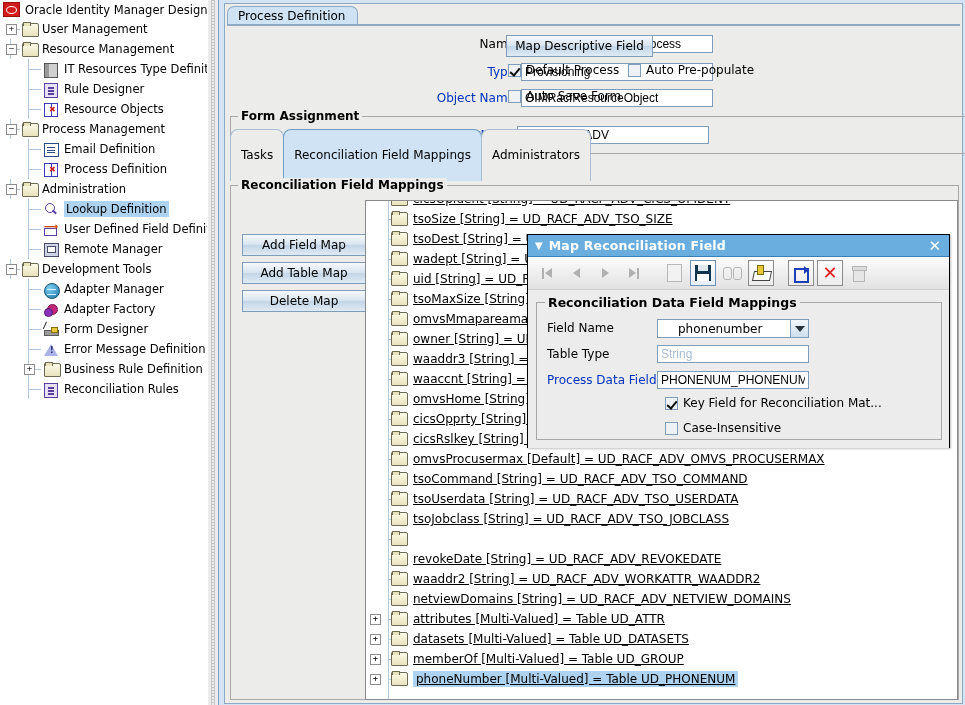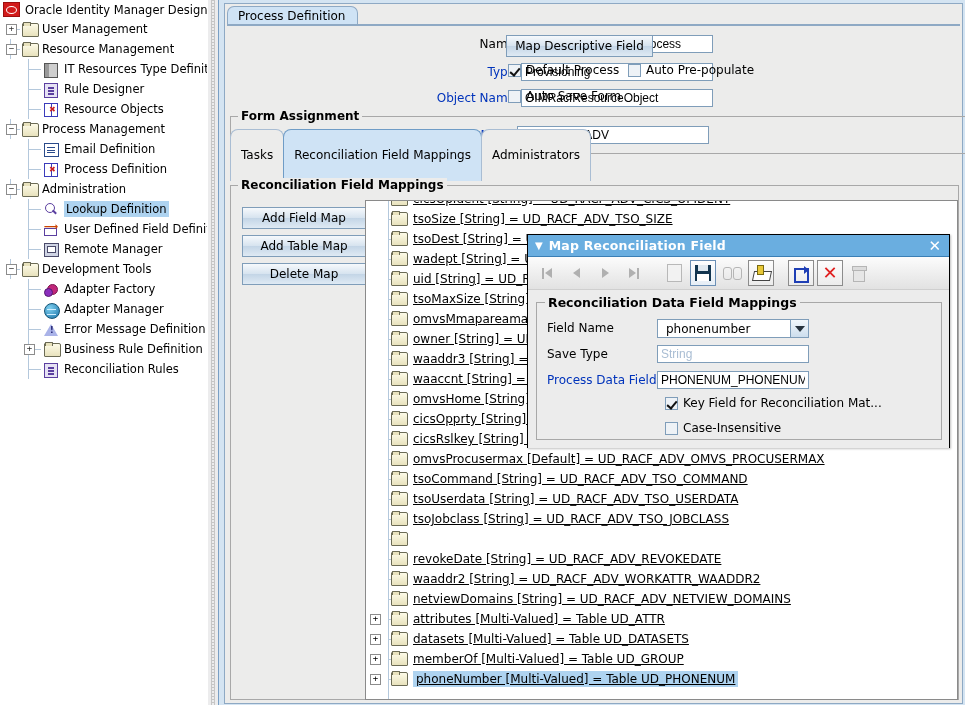--- a/index.html
+++ b/index.html
@@ -137,21 +137,21 @@
   .tsep{width:11px;}
   .dlgbody{position:relative;background:#ececec;}
 
   .nav-tri{width:0;height:0;border-top:5px solid transparent;border-bottom:5px solid transparent;}
   .nav-tri.l{border-right:7px solid #b0b0b0;}
   .nav-tri.r{border-left:7px solid #b0b0b0;}
   .nav-bar{width:2px;height:11px;background:#b0b0b0;}
 
   .combo{height:19px;border:1px solid #7f9db9;background:#fff;display:flex;align-items:center;
      box-sizing:border-box;}
-  .combo .cval{flex:1;font-size:12px;padding-left:8px;}
+  .combo .cval{flex:1;font-size:12px;padding-left:20px;}
   .combo .carrow{width:17px;height:17px;background:linear-gradient(180deg,#f2f7fb,#cddeed);
      border-left:1px solid #7f9db9;display:flex;align-items:center;justify-content:center;}
   .combo .carrow i{width:0;height:0;border-left:5px solid transparent;border-right:5px solid transparent;
      border-top:6px solid #26323c;}
 
   .dgroup{position:absolute;border:1px solid #a8a8a8;}
   .dgroup>.gt{position:absolute;top:-8px;left:8px;background:#ececec;padding:0 3px;
      font-size:12.5px;font-weight:bold;}
 </style>
 </head>
@@ -286,34 +286,46 @@
           <div class="expander" style="left: 6px; top: 5px;">−</div>
           <span class="ico" style="margin-left: 22px;">
             <span class="ic-folder" style="position: absolute; left: 0px; top: 1px;"></span>
           </span>
           <span class="lbl">Development Tools</span>
         </div>
         <div class="tnode">
           <div class="vline" style="left: 28px; top: 0px; height: 20px;"></div>
           <div class="hline" style="left: 28px; width: 13px; top: 10px;"></div>
           <span class="ico" style="margin-left: 44px;">
+            <span class="ic-globe" style="position: absolute; left: 0px; top: 1px;"></span>
+          </span>
+          <span class="lbl">Adapter Manager</span>
+        </div>
+        <div class="tnode">
+          <div class="vline" style="left: 28px; top: 0px; height: 20px;"></div>
+          <div class="hline" style="left: 28px; width: 13px; top: 10px;"></div>
+          <span class="ico" style="margin-left: 44px;">
             <span class="ic-gear" style="position: absolute; left: 0px; top: 1px;">
               <i></i>
               <b></b>
             </span>
           </span>
           <span class="lbl">Adapter Factory</span>
         </div>
         <div class="tnode">
           <div class="vline" style="left: 28px; top: 0px; height: 20px;"></div>
           <div class="hline" style="left: 28px; width: 13px; top: 10px;"></div>
           <span class="ico" style="margin-left: 44px;">
-            <span class="ic-globe" style="position: absolute; left: 0px; top: 1px;"></span>
-          </span>
-          <span class="lbl">Adapter Manager</span>
+            <span class="ic-form" style="position: absolute; left: 0px; top: 1px;">
+              <i></i>
+              <b></b>
+              <em></em>
+            </span>
+          </span>
+          <span class="lbl">Form Designer</span>
         </div>
         <div class="tnode">
           <div class="vline" style="left: 28px; top: 0px; height: 20px;"></div>
           <div class="hline" style="left: 28px; width: 13px; top: 10px;"></div>
           <span class="ico" style="margin-left: 44px;">
             <span class="ic-warn" style="position: absolute; left: 0px; top: 1px;">
               <i></i>
               <b>!</b>
             </span>
           </span>
@@ -393,21 +405,21 @@
           <div class="btab">Tasks</div>
           <div class="btab active">Reconciliation Field Mappings</div>
           <div class="btab">Administrators</div>
         </div>
 
       <div class="group" style="left:5px;top:181px;width:727px;height:513px;">
         <div class="gtitle">Reconciliation Field Mappings</div>
       </div>
 
       <div id="map-buttons" style="position:absolute;left:17px;top:203px;width:124px;">
-          <div class="jbtn" style="width: 124px; margin-bottom: 6px;"><span>Add Field Map</span></div>
+          <div class="jbtn" style="width: 124px; margin-bottom: 6px; margin-top: 27px;"><span>Add Field Map</span></div>
           <div class="jbtn" style="width: 124px; margin-bottom: 6px;"><span>Add Table Map</span></div>
           <div class="jbtn" style="width: 124px; margin-bottom: 6px;"><span>Delete Map</span></div>
         </div>
 
       <div class="treebox" style="left:140px;top:196px;width:591px;height:498px;">
         <div class="trunk" style="height:498px;"></div>
         <div id="recon-tree" style="position:relative;margin-top:-12px;">
             <div class="titem">
               <span class="ic-folder fol"></span>
               <span class="txt">cicsOpIdent [String] = UD_RACF_ADV_CICS_OPIDENT</span>
@@ -608,21 +620,21 @@
         <div class="gt">Reconciliation Data Field Mappings</div>
 
         <div style="position:absolute;left:10px;top:18px;width:110px;font-size:12px;">Field Name</div>
         <div class="combo" style="position:absolute;left:120px;top:16px;width:152px;">
           <span class="cval">phonenumber</span>
           <span class="carrow">
               <i></i>
             </span>
         </div>
 
-        <div style="position:absolute;left:10px;top:44px;width:110px;font-size:12px;">Save Type</div>
+        <div style="position:absolute;left:10px;top:44px;width:110px;font-size:12px;">Table Type</div>
         <input class="ftext disabled" style="position: absolute; left: 120px; top: 42px; width: 152px;" readonly="" value="String">
 
         <div style="position:absolute;left:10px;top:70px;width:110px;font-size:12px;color:#0033bb;">Process Data Field</div>
         <input class="ftext" style="position: absolute; left: 120px; top: 68px; width: 152px;" value="PHONENUM_PHONENUMBER">
 
         <div style="position:absolute;left:128px;top:93px;display:flex;align-items:center;">
           <span class="chk on"></span>
           <span class="chklabel">Key Field for Reconciliation Mat...</span>
         </div>
         <div style="position:absolute;left:128px;top:118px;display:flex;align-items:center;">

